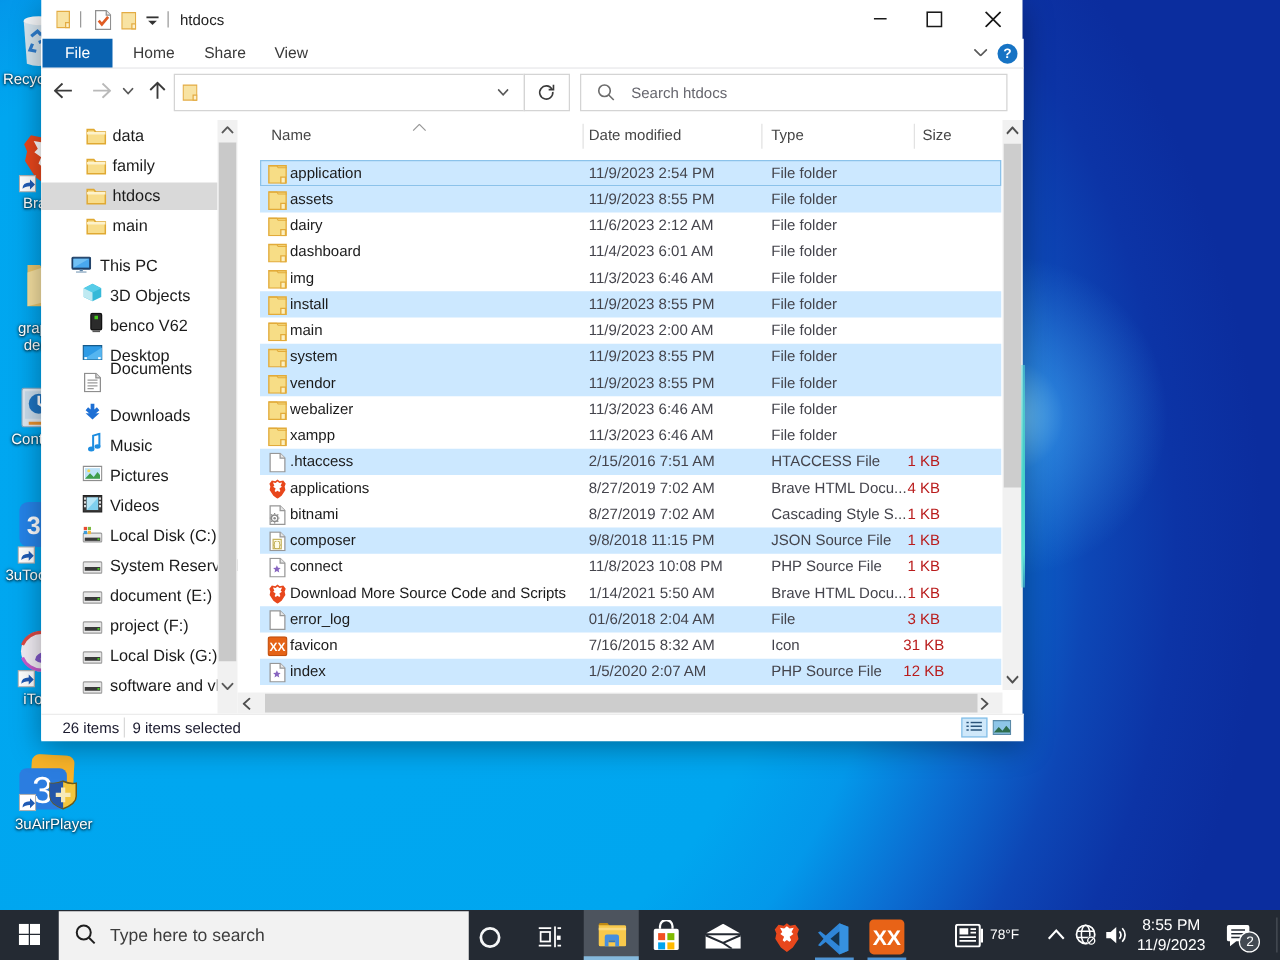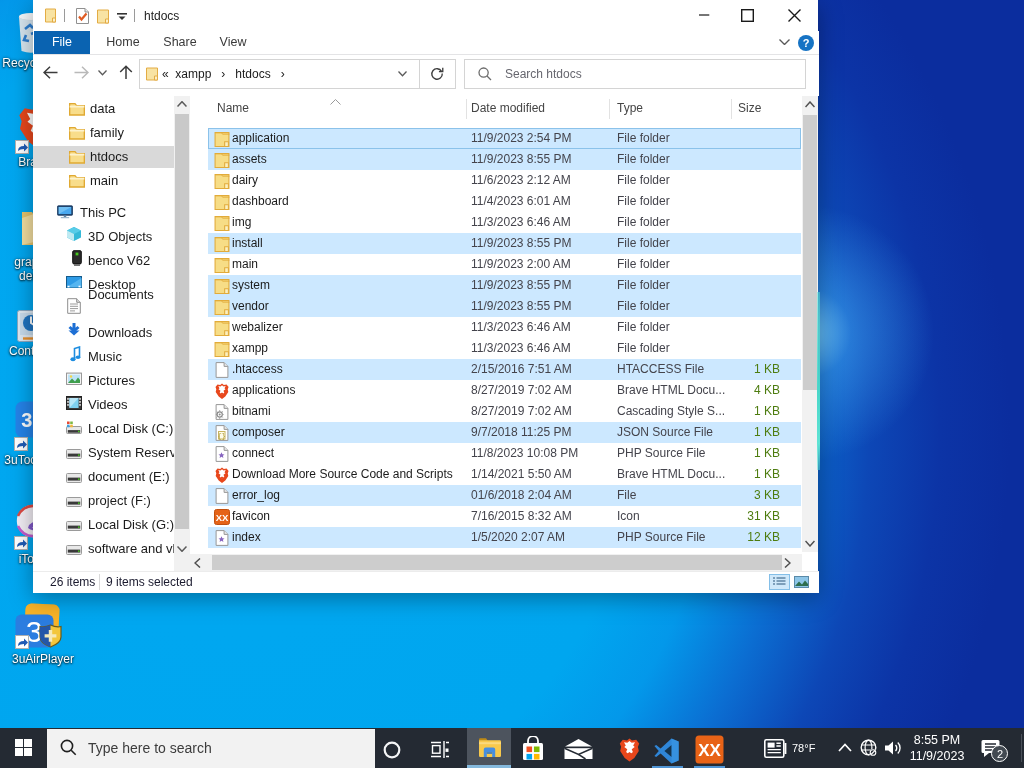--- a/index.html
+++ b/index.html
@@ -20,21 +20,21 @@
 #navpane{position:absolute;left:0;top:96px;width:141px;height:475px;background:#fff}
 .nitem{position:absolute;height:22px;line-height:22px;white-space:nowrap;color:#1b1b1b;font-size:13px}
 .nicon{position:absolute;width:16px;height:16px}
 #main-list{position:absolute;left:157px;top:96px;width:612px;height:475px}
 .hdrtxt{position:absolute;top:0;height:25px;line-height:25px;color:#454545;font-size:12px}
 .row{position:absolute;left:18px;width:593px;height:21px;font-size:12px}
 .sel{background:#cce8ff}
 .rname{position:absolute;left:24px;top:0;height:21px;line-height:21px;color:#1b1b1b;white-space:nowrap}
 .rdate{position:absolute;left:263px;top:0;height:21px;line-height:21px;color:#44444c;white-space:nowrap}
 .rtype{position:absolute;left:409px;top:0;height:21px;line-height:21px;color:#44444c;white-space:nowrap}
-.rsize{position:absolute;left:490px;width:82px;top:0;height:21px;line-height:21px;color:#4d7c0f;text-align:right}
+.rsize{position:absolute;left:490px;width:82px;top:0;height:21px;line-height:21px;color:#b91c1c;text-align:center}
 .ricon{position:absolute;left:6px;top:3px;width:16px;height:16px}
 .sbar{background:#f1f1f1}
 #statusbar{position:absolute;left:0;top:571px;width:786px;height:21px;background:#fff;border-top:1px solid #ececec}
 #taskbar{left:0;top:728px;width:1024px;height:40px;background:#242a33}
 .tblab{color:#fff;font-size:12px}
 svg{display:block}
 </style></head>
 <body>
 <div id="desktop" class="abs"></div>
 <div id="beam" class="abs"></div>
@@ -166,21 +166,20 @@
         <path d="M0.5 0.5 l4 4.3 l4 -4.3" stroke="#5a5a5a" stroke-width="1.3" fill="none"></path>
       </svg>
     <svg class="abs" style="left:86px;top:10px" width="14" height="15" viewBox="0 0 14 15">
         <path d="M7 14 V1.2 M1.2 7 L7 1.2 L12.8 7" stroke="#3b3b3b" stroke-width="1.5" fill="none"></path>
       </svg>
     <div class="box" style="left:106px;top:4px;width:281px;height:30px"></div>
     <svg class="abs" style="left:113px;top:12px" width="12" height="14" viewBox="0 0 12 14">
         <path d="M0.5 1 h11 v12 h-11 z" fill="#f8e3a3" stroke="#e3ac44"></path>
         <path d="M8.5 9 h3 v4 h-3 z" fill="#fdf0c9" stroke="#e3ac44"></path>
       </svg>
-    <div class="abs crumb" style="left:129px;top:4px;height:30px;line-height:30px;font-size:12px">«&nbsp;&nbsp;xampp&nbsp;&nbsp;&nbsp;›&nbsp;&nbsp;&nbsp;htdocs&nbsp;&nbsp;&nbsp;›</div>
     <svg class="abs" style="left:365px;top:16px" width="9" height="6" viewBox="0 0 9 6">
         <path d="M0.5 0.5 l4 4.3 l4 -4.3" stroke="#5a5a5a" stroke-width="1.3" fill="none"></path>
       </svg>
     <div class="box" style="left:386px;top:4px;width:37px;height:30px"></div>
     <svg class="abs" style="left:397px;top:11px" width="14" height="15" viewBox="0 0 16 16">
         <path d="M13.2 5.5 A6 6 0 1 0 14 8" stroke="#3b3b3b" stroke-width="1.5" fill="none"></path>
         <path d="M14.6 1.5 v4.4 h-4.4" fill="none" stroke="#3b3b3b" stroke-width="1.5"></path>
       </svg>
     <div class="box" style="left:431px;top:4px;width:342px;height:30px"></div>
     <svg class="abs" style="left:445px;top:12px" width="14" height="14" viewBox="0 0 14 14">
@@ -484,21 +483,21 @@
         <div class="rsize">1 KB</div>
       </div>
     <div class="row sel" style="top:326px">
         <svg class="ricon" width="13" height="16" viewBox="0 0 13 16">
           <path d="M0.6 0.6 h8 l3.8 3.8 v11 h-11.8 z" fill="#fff" stroke="#979797"></path>
           <path d="M8.6 0.6 v3.8 h3.8" fill="#e6e6e6" stroke="#979797"></path>
           <rect x="3" y="6.5" width="6.5" height="7.5" fill="#fdfbe8" stroke="#c8b560"></rect>
           <text x="6.2" y="12.6" font-size="6.5" fill="#b09a30" text-anchor="middle" font-family="Liberation Mono,monospace">{}</text>
         </svg>
         <div class="rname">composer</div>
-        <div class="rdate">9/7/2018 11:25 PM</div>
+        <div class="rdate">9/8/2018 11:15 PM</div>
         <div class="rtype">JSON Source File</div>
         <div class="rsize">1 KB</div>
       </div>
     <div class="row" style="top:347px">
         <svg class="ricon" width="13" height="16" viewBox="0 0 13 16">
           <path d="M0.6 0.6 h8 l3.8 3.8 v11 h-11.8 z" fill="#fff" stroke="#979797"></path>
           <path d="M8.6 0.6 v3.8 h3.8" fill="#e6e6e6" stroke="#979797"></path>
           <path d="M6 6.2 l0.9 2 l2.1 0.2 l-1.6 1.4 l0.5 2.1 l-1.9 -1.1 l-1.9 1.1 l0.5 -2.1 L3 8.4 l2.1 -0.2 Z" fill="#8865c0"></path>
         </svg>
         <div class="rname">connect</div>

